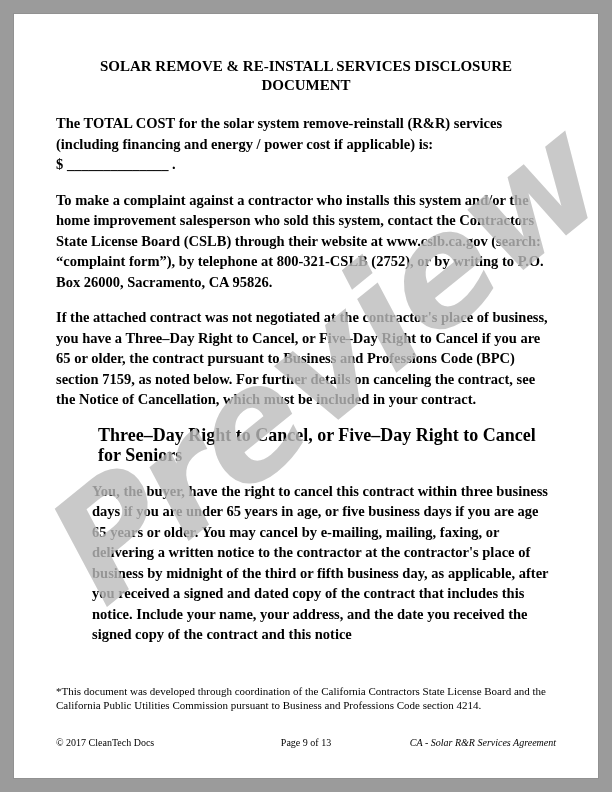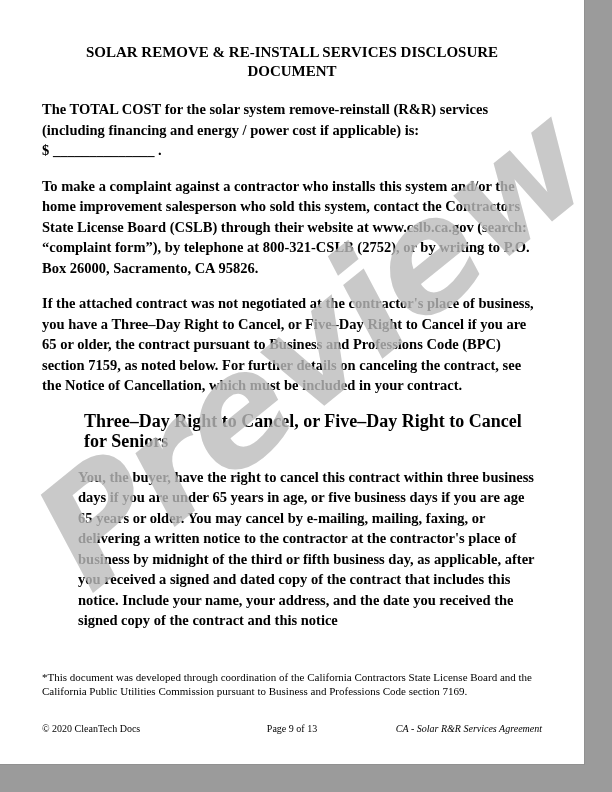--- a/index.html
+++ b/index.html
@@ -10,21 +10,21 @@
     width: 612px;
     height: 792px;
     background: #9b9b9b;
     font-family: "Liberation Serif", serif;
     color: #000;
   }
   .frame {
     width: 612px;
     height: 792px;
     box-sizing: border-box;
-    padding: 0;
+    padding: 14px;
   }
   .page {
     position: relative;
     width: 584px;
     height: 764px;
     background: #ffffff;
     overflow: hidden;
     box-shadow: 0 0 0 1px rgba(0,0,0,0.06);
   }
   .content {
@@ -113,24 +113,24 @@
 
       <p class="para">If the attached contract was not negotiated at the contractor's place of business, you have a Three–Day Right to Cancel, or Five–Day Right to Cancel if you are 65 or older, the contract pursuant to Business and Professions Code (BPC) section 7159, as noted below. For further details on canceling the contract, see the Notice of Cancellation, which must be included in your contract.</p>
 
       <section class="indent">
         <h2 class="subheading">Three–Day Right to Cancel, or Five–Day Right to Cancel for Seniors</h2>
         <p class="para">You, the buyer, have the right to cancel this contract within three business days if you are under 65 years in age, or five business days if you are age 65 years or older. You may cancel by e-mailing, mailing, faxing, or delivering a written notice to the contractor at the contractor's place of business by midnight of the third or fifth business day, as applicable, after you received a signed and dated copy of the contract that includes this notice. Include your name, your address, and the date you received the signed copy of the contract and this notice</p>
       </section>
 
     </main>
 
-    <div class="footnote">*This document was developed through coordination of the California Contractors State License Board and the California Public Utilities Commission pursuant to Business and Professions Code section 7169.</div>
+    <div class="footnote">*This document was developed through coordination of the California Contractors State License Board and the California Public Utilities Commission pursuant to Business and Professions Code section 4214.</div>
 
     <div class="footer">
-      <span class="f-left">© 2020 CleanTech Docs</span>
+      <span class="f-left">© 2017 CleanTech Docs</span>
       <span class="f-center">Page 9 of 13</span>
       <span class="f-right">CA - Solar R&amp;R Services Agreement</span>
     </div>
 
     <div class="watermark">Preview</div>
 
   </div>
 </div>
 
 </body></html>

